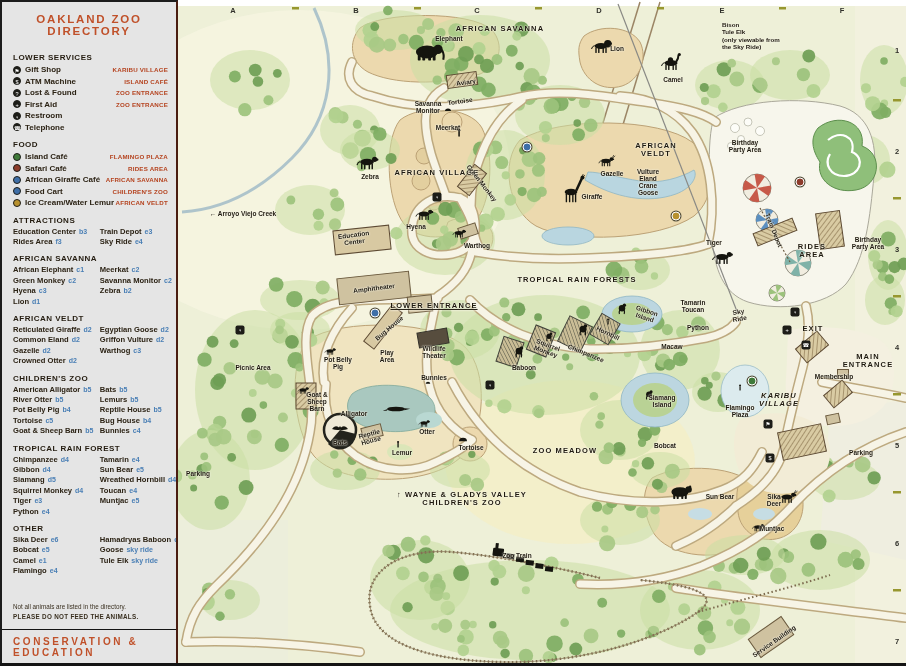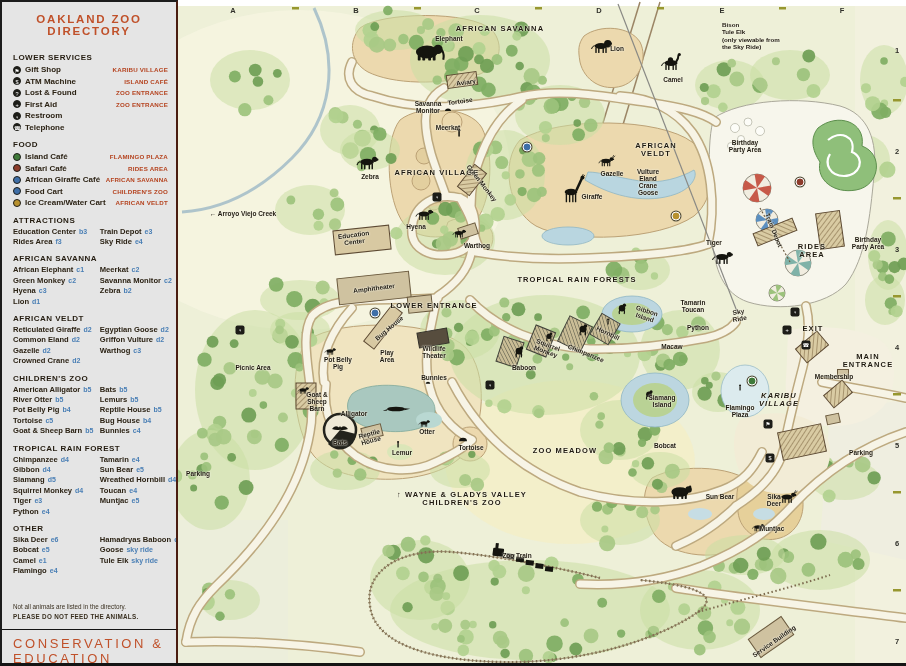--- a/index.html
+++ b/index.html
@@ -21,21 +21,21 @@
        font-size:5.5px;line-height:8px;text-align:center;border:1px solid #1d1d18;box-sizing:border-box;}
   .lbl{font-size:8px;color:#2c2315;font-weight:bold;white-space:nowrap;}
   .loc{margin-left:auto;font-size:6.2px;font-weight:bold;color:#b5431f;letter-spacing:0.2px;text-align:right;}
   .agrid{display:grid;grid-template-columns:56% 44%;}
   .acell{font-size:7.6px;line-height:10.4px;color:#2c2315;font-weight:bold;white-space:nowrap;}
   .ref{color:#4a7fb5;font-weight:bold;font-size:7px;margin-left:3px;}
   .dir-note{margin-top:26px;padding:0 10px 0 11px;font-size:6.3px;color:#3a3020;}
   .dir-note .note2{font-weight:bold;margin-top:3px;letter-spacing:0.3px;}
   .footer-rule{margin-top:9px;height:4px;background:#35140b;border-top:1px solid #141414;}
   .footer{padding:6px 10px 0 11px;}
-  .tagline{color:#c0512a;font-size:13px;font-weight:normal;letter-spacing:2.6px;}
+  .tagline{color:#c0512a;font-size:10px;font-weight:bold;letter-spacing:2.6px;}
   .logo{font-family:"Liberation Serif",serif;font-weight:bold;font-size:27px;color:#241b10;
         margin-top:2px;white-space:nowrap;letter-spacing:0.5px;}
   
   #labels{position:absolute;inset:0;z-index:2;pointer-events:none;}
   .ml{position:absolute;transform:translate(-50%,-50%);white-space:pre-line;text-align:center;
       line-height:1.08;color:#1f1a10;font-weight:bold;font-size:6.5px;
       text-shadow:0 0 2px rgba(250,248,235,0.95),0 0 2px rgba(250,248,235,0.95);}
   .ml.area{font-size:7.5px;letter-spacing:1.1px;}
   .ml.note{transform:translate(0,-50%);text-align:left;font-size:6.2px;line-height:1.2;}
   .gletter,.gnum{position:absolute;transform:translate(-50%,-50%);font-size:7.5px;font-weight:bold;color:#30302a;}
@@ -902,21 +902,21 @@
       <div class="ml pt" style="left: 354px; top: 238px; transform: translate(-50%, -50%) rotate(-7deg);">Education
 Center</div>
       <div class="ml pt" style="left: 774px; top: 230px; transform: translate(-50%, -50%) rotate(68deg);">Train Depot</div>
       <div class="ml pt" style="left: 714px; top: 243px; transform: translate(-50%, -50%);">Tiger</div>
       <div class="ml area" style="left: 812px; top: 251px; transform: translate(-50%, -50%);">RIDES
 AREA</div>
       <div class="ml pt" style="left: 868px; top: 243px; transform: translate(-50%, -50%);">Birthday
 Party Area</div>
       <div class="ml area" style="left: 577px; top: 280px; transform: translate(-50%, -50%);">TROPICAL RAIN FORESTS</div>
       <div class="ml pt" style="left: 374px; top: 288px; transform: translate(-50%, -50%) rotate(-7deg);">Amphitheater</div>
-      <div class="ml area" style="left: 434px; top: 306px; transform: translate(-50%, -50%);">LOWER ENTRANCE</div>
+      <div class="ml area" style="left: 434px; top: 306px; transform: translate(-50%, -50%); text-decoration: underline;">LOWER ENTRANCE</div>
       <div class="ml pt" style="left: 693px; top: 306px; transform: translate(-50%, -50%);">Tamarin
 Toucan</div>
       <div class="ml pt" style="left: 739px; top: 315px; transform: translate(-50%, -50%) rotate(-10deg);">Sky
 Ride</div>
       <div class="ml pt" style="left: 646px; top: 314px; transform: translate(-50%, -50%) rotate(18deg);">Gibbon
 Island</div>
       <div class="ml pt" style="left: 698px; top: 328px; transform: translate(-50%, -50%);">Python</div>
       <div class="ml area" style="left: 813px; top: 329px; transform: translate(-50%, -50%); text-align: right;">EXIT</div>
       <div class="ml pt" style="left: 389px; top: 328px; transform: translate(-50%, -50%) rotate(-40deg);">Bug House</div>
       <div class="ml pt" style="left: 672px; top: 347px; transform: translate(-50%, -50%);">Macaw</div>
@@ -1044,21 +1044,21 @@
             <div class="lbl">African Giraffe Café</div>
             <div class="loc">AFRICAN SAVANNA</div>
           </div>
           <div class="srow">
             <div class="ico" style="background: rgb(63, 111, 168);"></div>
             <div class="lbl">Food Cart</div>
             <div class="loc">CHILDREN'S ZOO</div>
           </div>
           <div class="srow">
             <div class="ico" style="background: rgb(184, 145, 47);"></div>
-            <div class="lbl">Ice Cream/Water Cart</div>
+            <div class="lbl">Ice Cream/Water Lemur</div>
             <div class="loc">AFRICAN VELDT</div>
           </div>
         </div>
         <div class="sec">
           <div class="sec-h">ATTRACTIONS</div>
           <div class="agrid">
             <div class="acell"><span>Education Center</span><span class="ref">b3</span></div>
             <div class="acell"><span>Train Depot</span><span class="ref">e3</span></div>
             <div class="acell"><span>Rides Area</span><span class="ref">f3</span></div>
             <div class="acell"><span>Sky Ride</span><span class="ref">e4</span></div>
@@ -1079,21 +1079,21 @@
         </div>
         <div class="sec">
           <div class="sec-h">AFRICAN VELDT</div>
           <div class="agrid">
             <div class="acell"><span>Reticulated Giraffe</span><span class="ref">d2</span></div>
             <div class="acell"><span>Egyptian Goose</span><span class="ref">d2</span></div>
             <div class="acell"><span>Common Eland</span><span class="ref">d2</span></div>
             <div class="acell"><span>Griffon Vulture</span><span class="ref">d2</span></div>
             <div class="acell"><span>Gazelle</span><span class="ref">d2</span></div>
             <div class="acell"><span>Warthog</span><span class="ref">c3</span></div>
-            <div class="acell"><span>Crowned Crane</span><span class="ref">d2</span></div>
+            <div class="acell"><span>Crowned Otter</span><span class="ref">d2</span></div>
             <div class="acell"></div>
           </div>
         </div>
         <div class="sec">
           <div class="sec-h">CHILDREN'S ZOO</div>
           <div class="agrid">
             <div class="acell"><span>American Alligator</span><span class="ref">b5</span></div>
             <div class="acell"><span>Bats</span><span class="ref">b5</span></div>
             <div class="acell"><span>River Otter</span><span class="ref">b5</span></div>
             <div class="acell"><span>Lemurs</span><span class="ref">b5</span></div>

